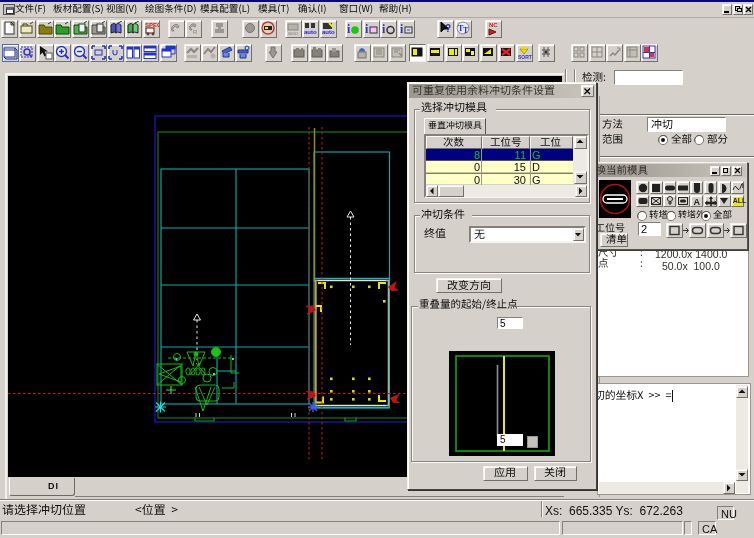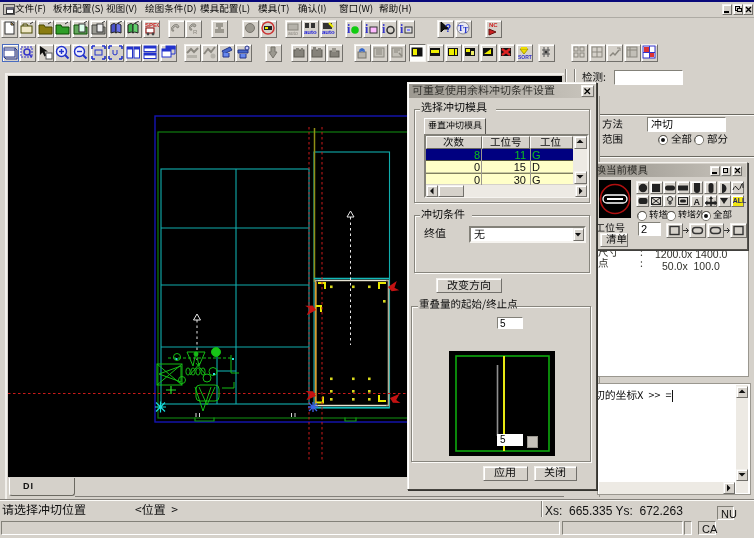--- a/index.html
+++ b/index.html
@@ -591,21 +591,21 @@
       <path d="M147 331 h11 M152.5 325.5 v11 M148 326.5 l9 9 M157 326.5 l-9 9"></path>
     </g>
     <g stroke="#3c64e8" stroke-width="1.3">
       <path d="M300 331 h10 M305 326 v10 M301 327 l8 8 M309 327 l-8 8"></path>
     </g>
     <rect x="167.5" y="282" width="2" height="2" fill="#2ae0e0"></rect>
     <rect x="224" y="282" width="2" height="2" fill="#2ae0e0"></rect>
     <rect x="205" y="297" width="2" height="2" fill="#2ae0e0"></rect>
   </svg>
 <div class="ab" style="left:9px;top:478px;width:66px;height:18px;background:#d5d1ca;border:1px solid #6b6961;border-top:none;border-left-color:#fff;border-radius:0 0 3px 3px"></div>
-<div class="ab" style="left:23px;top:481px;font-size:9px;font-weight:bold;color:#111;letter-spacing:1px">DI</div>
+<div class="ab" style="left:48px;top:481px;font-size:9px;font-weight:bold;color:#111;letter-spacing:1px">DI</div>
 <div class="ab" style="left:75px;top:496px;width:489px;height:1px;background:#827f79"></div>
 <div class="ab" style="left:0;top:499px;width:754px;height:20px;background:#d5d1ca;border-top:1px solid #827f79;box-shadow:inset 0 1px 0 #fbfaf7"></div>
 <svg style="position:absolute;left:2.0px;top:504.0px;overflow:visible;" width="86" height="15">
     <g fill="#111" transform="translate(0,10.08)">
       <use href="#g8bf7" transform="matrix(0.01200,0,0,-0.01200,0.00,0)"></use>
       <use href="#g9009" transform="matrix(0.01200,0,0,-0.01200,12.00,0)"></use>
       <use href="#g62e9" transform="matrix(0.01200,0,0,-0.01200,24.00,0)"></use>
       <use href="#g51b2" transform="matrix(0.01200,0,0,-0.01200,36.00,0)"></use>
       <use href="#g5207" transform="matrix(0.01200,0,0,-0.01200,48.00,0)"></use>
       <use href="#g4f4d" transform="matrix(0.01200,0,0,-0.01200,60.00,0)"></use>

